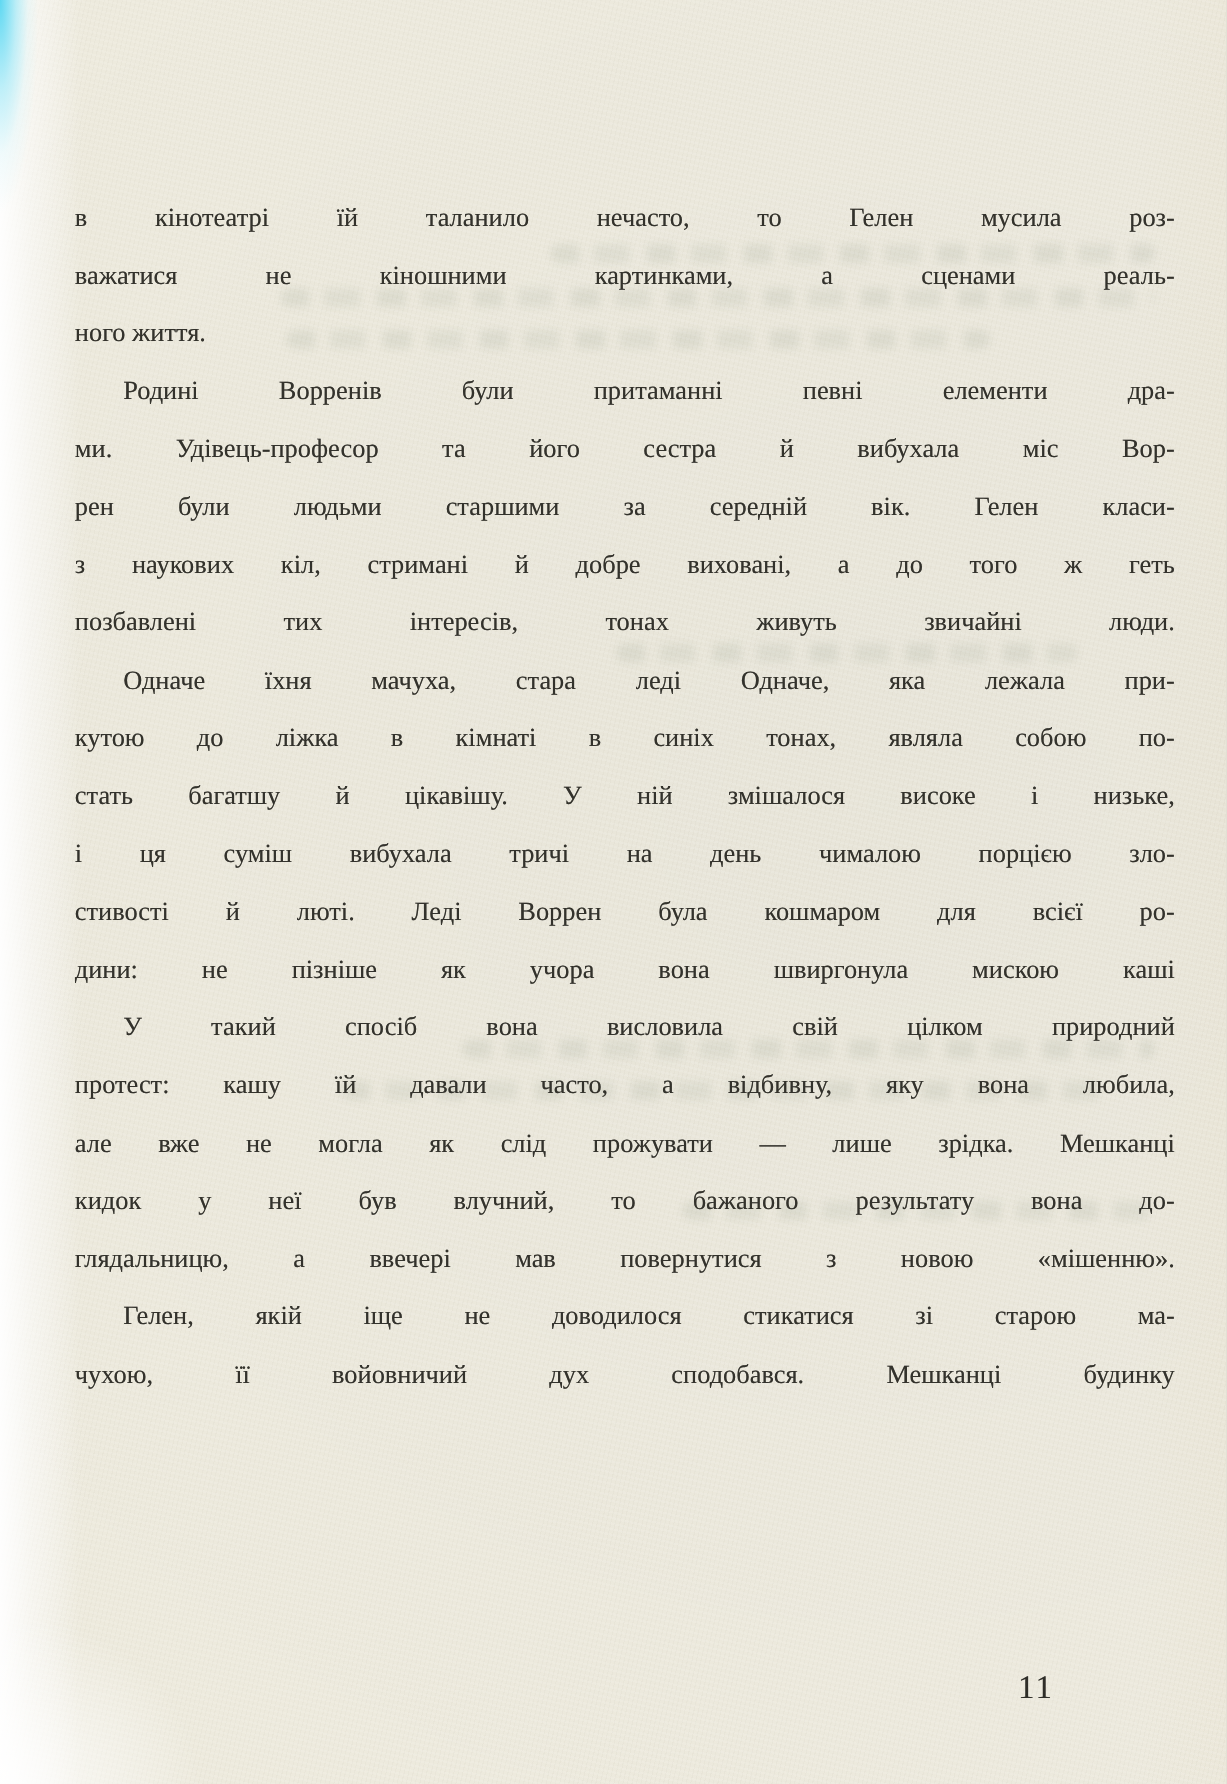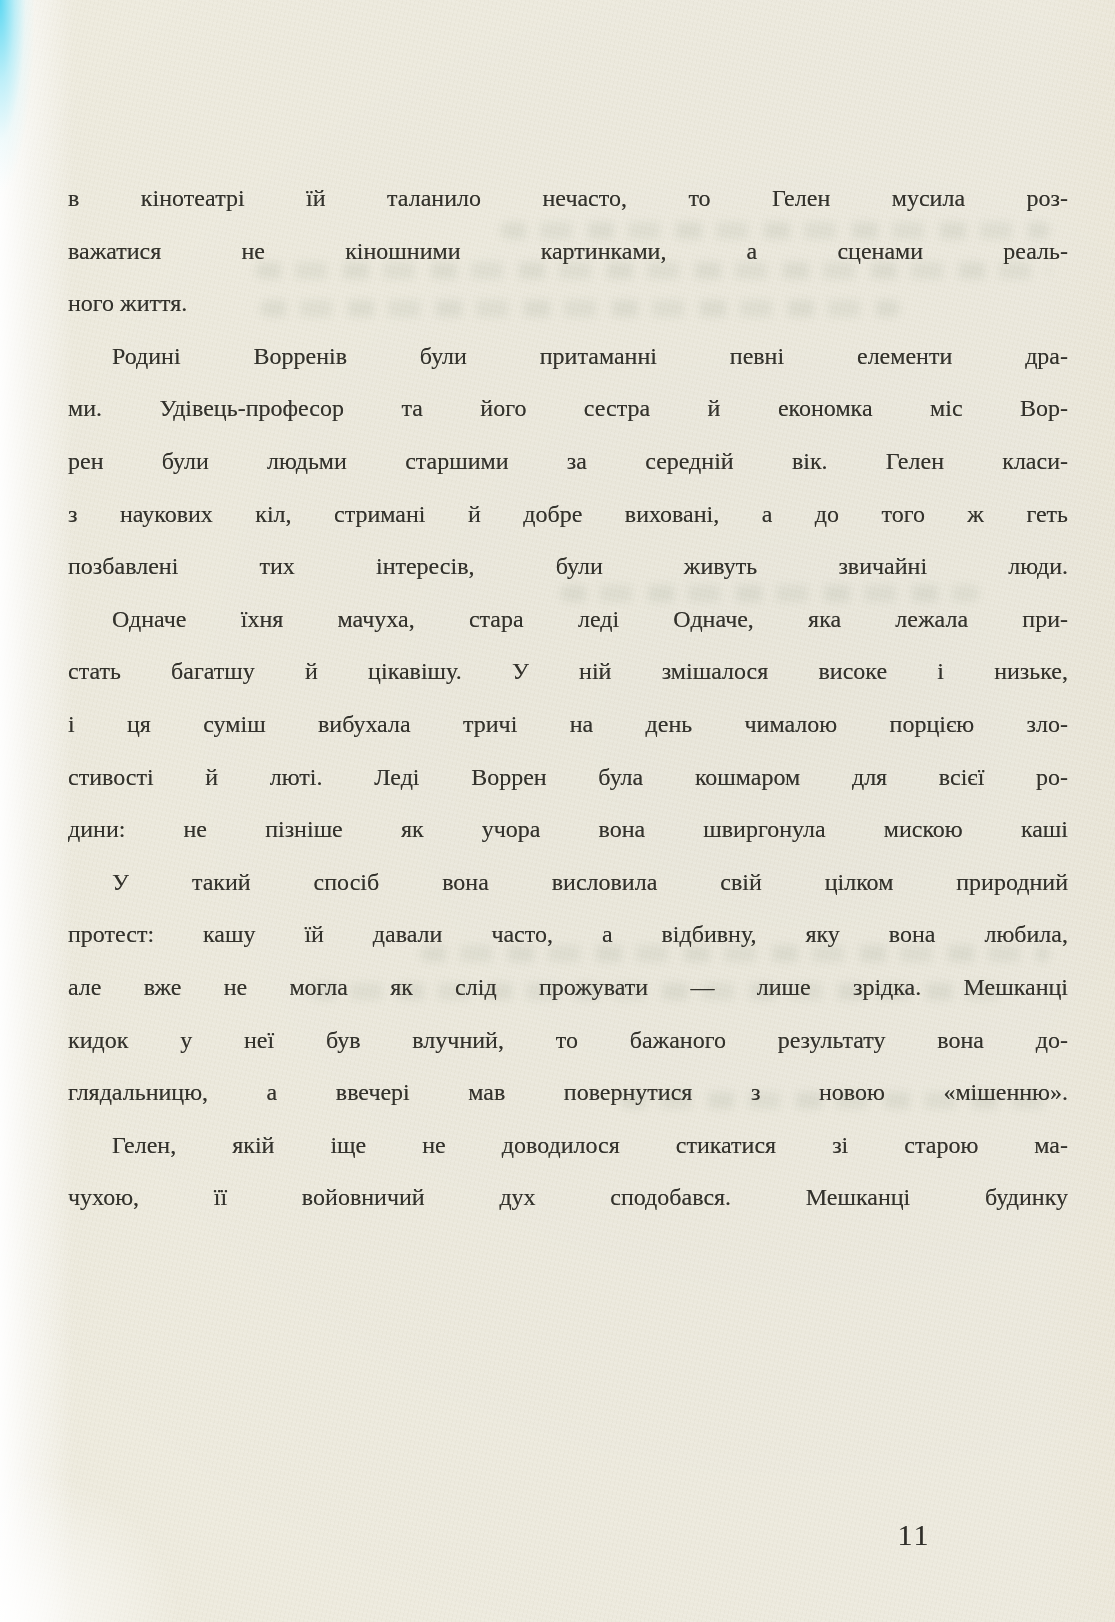--- a/index.html
+++ b/index.html
@@ -60,21 +60,21 @@
     text-align: justify;
     text-align-last: justify;
     white-space: normal;
     overflow: hidden;
     height: 52.6px;
   }
   .line.indent { text-indent: 44px; }
   .line.short  { text-align-last: left; }
   .page-number {
     position: absolute;
-    left: 884px;
+    left: 912px;
     top: 1518px;
     width: 60px;
     text-align: center;
     font-size: 30px;
     color: #2f2e29;
     letter-spacing: 2px;
     text-shadow: 0 0 0.6px rgba(47,46,41,0.5);
   }
   
   .smudge {
@@ -108,27 +108,28 @@
   <div class="smudge" style="left:620px; top:1092px; width:430px;"></div>
 
   <div class="text-block">
       <div class="paragraph">
         <div class="line">в кінотеатрі їй таланило нечасто, то Гелен мусила роз-</div>
         <div class="line">важатися не кіношними картинками, а сценами реаль-</div>
         <div class="line short">ного життя.</div>
       </div>
       <div class="paragraph">
         <div class="line indent">Родині Ворренів були притаманні певні елементи дра-</div>
-        <div class="line">ми. Удівець-професор та його сестра й економка міс Вор-</div>
+        <div class="line">ми. Удівець-професор та його сестра й вибухала міс Вор-</div>
         <div class="line">рен були людьми старшими за середній вік. Гелен класи-</div>
         <div class="line">з наукових кіл, стримані й добре виховані, а до того ж геть</div>
-        <div class="line">позбавлені тих інтересів, були живуть звичайні люди.</div>
+        <div class="line">позбавлені тих інтересів, тонах живуть звичайні люди.</div>
       </div>
       <div class="paragraph">
         <div class="line indent">Одначе їхня мачуха, стара леді Одначе, яка лежала при-</div>
+        <div class="line">кутою до ліжка в кімнаті в синіх тонах, являла собою по-</div>
         <div class="line">стать багатшу й цікавішу. У ній змішалося високе і низьке,</div>
         <div class="line">і ця суміш вибухала тричі на день чималою порцією зло-</div>
         <div class="line">стивості й люті. Леді Воррен була кошмаром для всієї ро-</div>
         <div class="line">дини: не пізніше як учора вона швиргонула мискою каші</div>
       </div>
       <div class="paragraph">
         <div class="line indent">У такий спосіб вона висловила свій цілком природний</div>
         <div class="line">протест: кашу їй давали часто, а відбивну, яку вона любила,</div>
         <div class="line">але вже не могла як слід прожувати — лише зрідка. Мешканці</div>
         <div class="line">кидок у неї був влучний, то бажаного результату вона до-</div>

